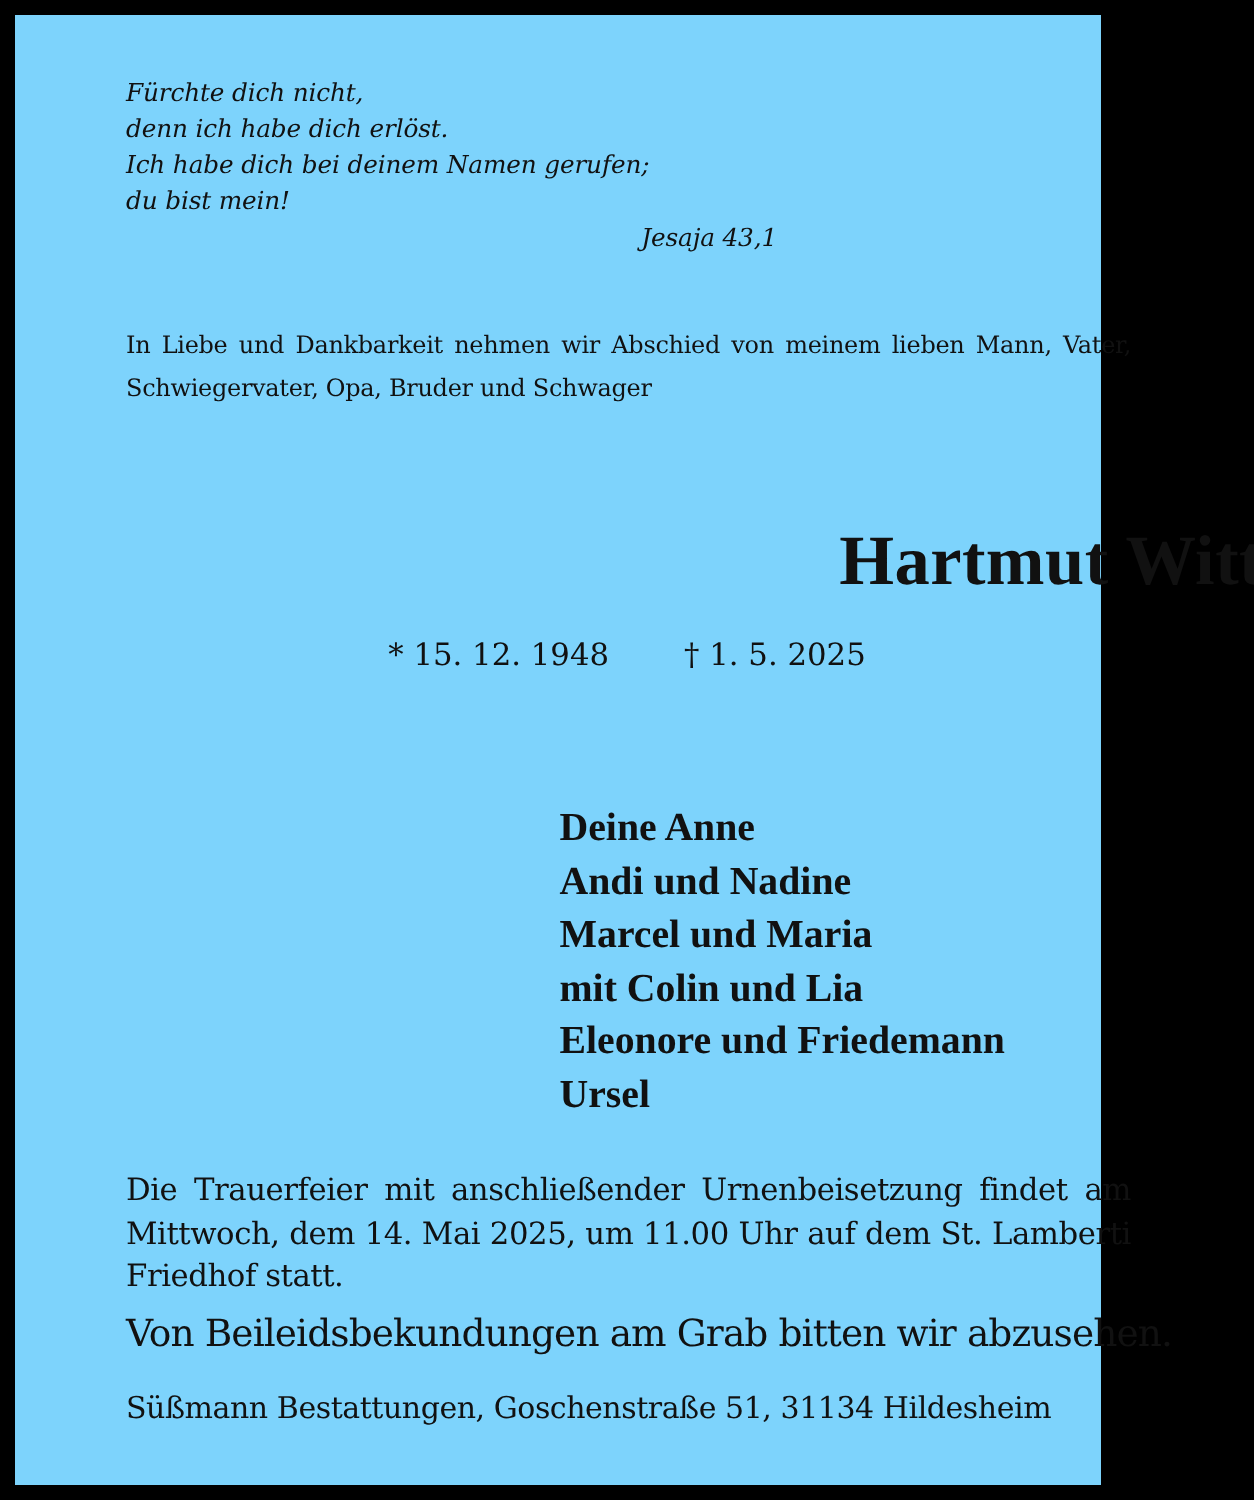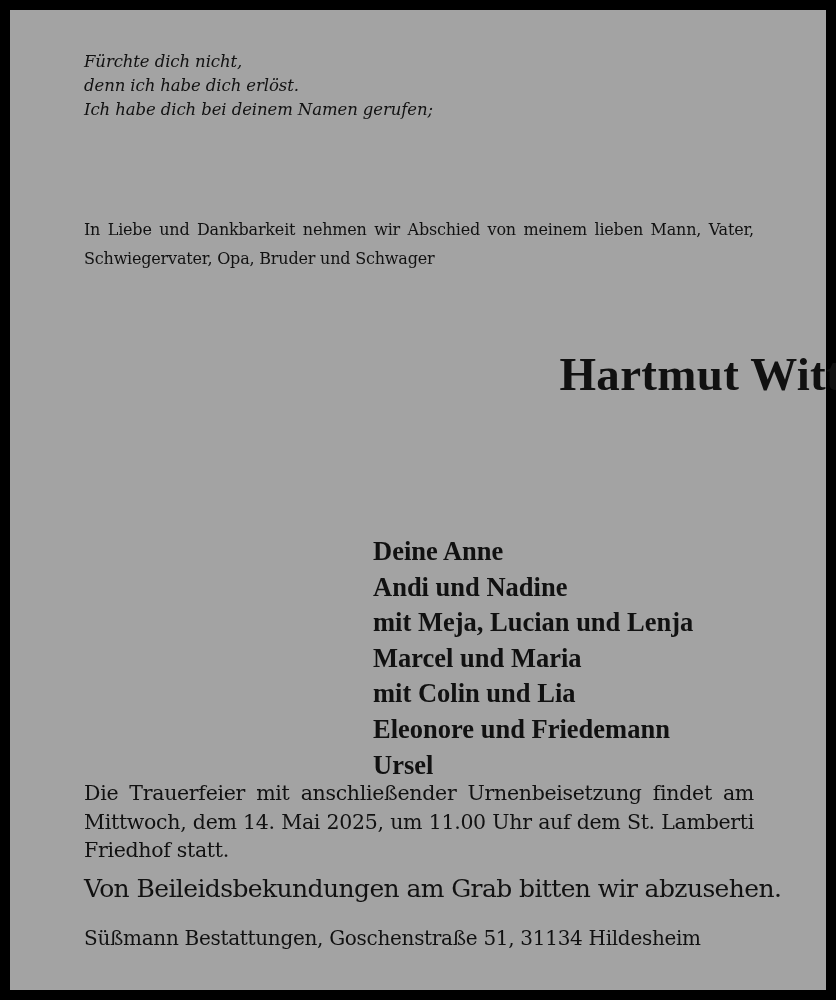--- a/index.html
+++ b/index.html
@@ -10,23 +10,23 @@
     body {
       width: 836px;
       height: 1000px;
       overflow: hidden;
       position: relative;
     }
     .notice {
       position: absolute;
       left: 10px;
       top: 10px;
-      width: 816px;
+      width: 724px;
       height: 980px;
-      background: #a3a3a3;
+      background: #7dd3fc;
       color: #111111;
       font-family: "DejaVu Serif", "Liberation Serif", serif;
     }
     .abs { position: absolute; }
 
     
     .verse {
       left: 74px;
       top: 40px;
       width: 434px;
@@ -127,31 +127,35 @@
   </style>
 </head>
 <body>
 
 <div class="notice">
 
   <div class="abs verse">
     <span class="line">Fürchte dich nicht,</span>
     <span class="line">denn ich habe dich erlöst.</span>
     <span class="line">Ich habe dich bei deinem Namen gerufen;</span>
+    <span class="line">du bist mein!</span>
+    <span class="ref">Jesaja 43,1</span>
   </div>
 
   <div class="abs intro">In Liebe und Dankbarkeit nehmen wir Abschied von meinem lieben Mann, Vater, Schwiegervater, Opa, Bruder und Schwager</div>
 
   <div class="abs name">Hartmut Witt</div>
 
+  <div class="abs dates">
+    <span>* 15. 12. 1948</span><span class="gap"></span><span>† 1. 5. 2025</span>
+  </div>
 
   <div class="abs mourners">
     <span class="line">Deine Anne</span>
     <span class="line">Andi und Nadine</span>
-    <span class="line">mit Meja, Lucian und Lenja</span>
     <span class="line">Marcel und Maria</span>
     <span class="line">mit Colin und Lia</span>
     <span class="line">Eleonore und Friedemann</span>
     <span class="line">Ursel</span>
   </div>
 
   <div class="abs service">Die Trauerfeier mit anschließender Urnenbeisetzung findet am Mittwoch, dem 14. Mai 2025, um 11.00 Uhr auf dem St. Lamberti Friedhof statt.</div>
 
   <div class="abs condolence">Von Beileidsbekundungen am Grab bitten wir abzusehen.</div>
 

